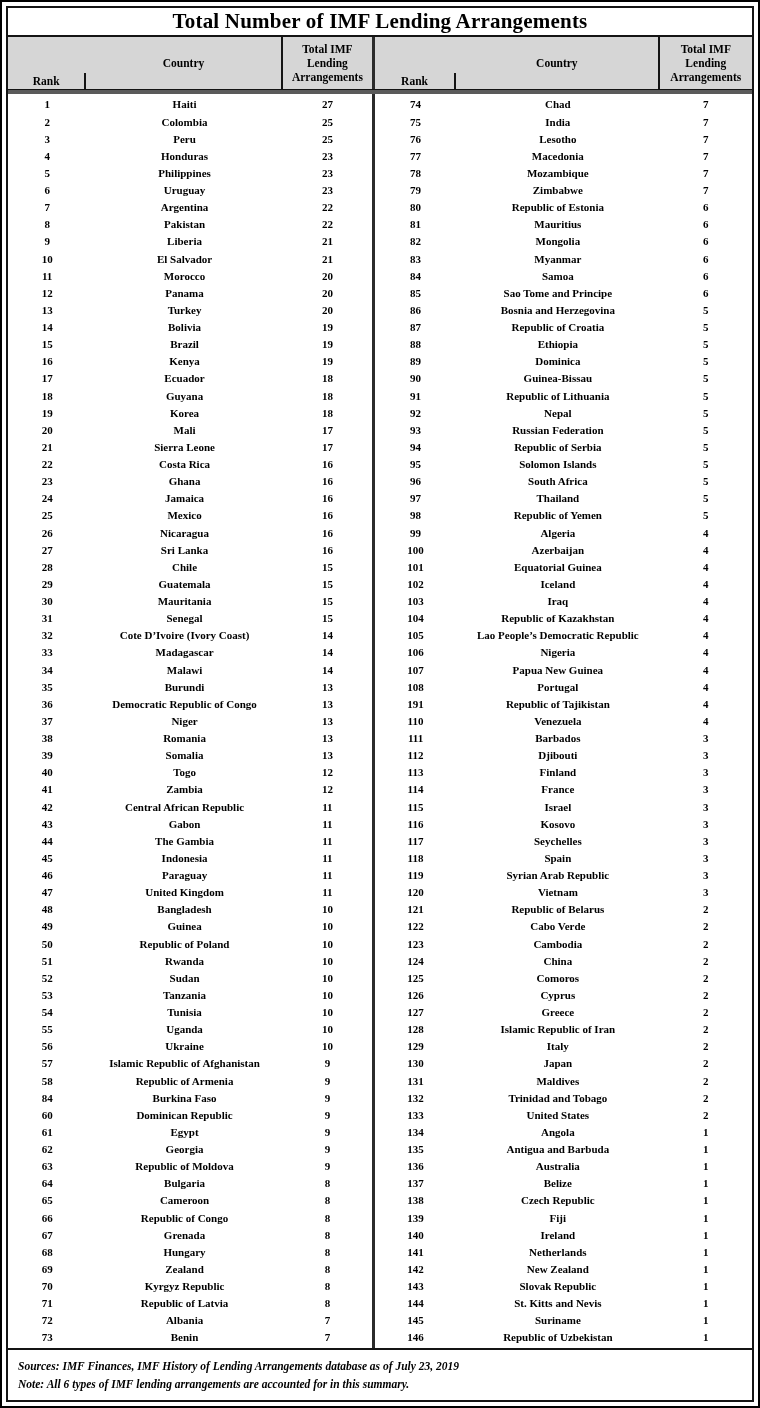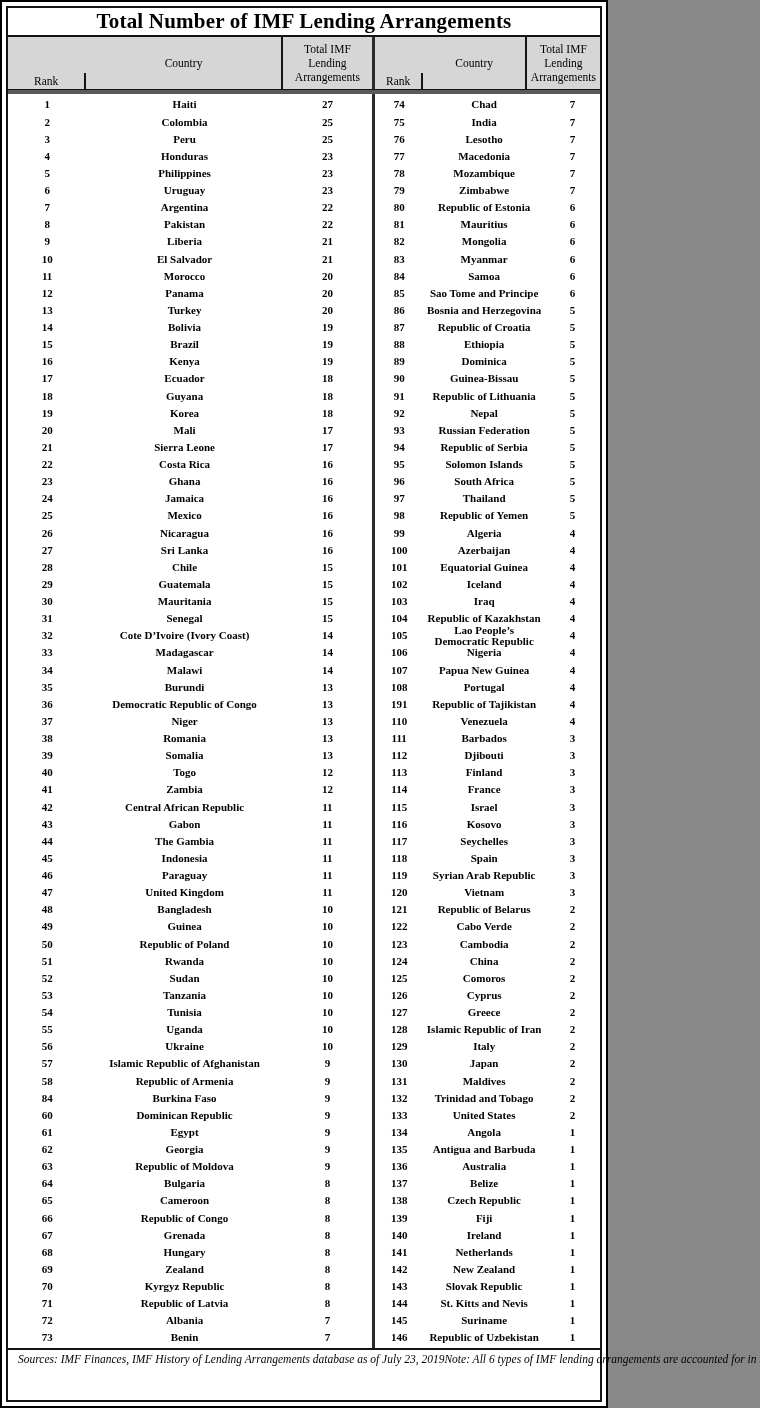--- a/index.html
+++ b/index.html
@@ -1,59 +1,59 @@
 <!DOCTYPE html>
 <html><head>
 <meta charset="utf-8">
 <style>
   html,body{margin:0;padding:0;background:#888;}
   .page{
-    position:relative;width:608px;height:1408px;box-sizing:border-box;
+    position:relative;width:760px;height:1408px;box-sizing:border-box;
     background:#fff;border:2px solid #000;padding:4px;
     font-family:"Liberation Serif","DejaVu Serif",serif;color:#000;
   }
   .sheet{width:100%;height:100%;box-sizing:border-box;border:2px solid #141414;
     display:flex;flex-direction:column;}
   .title-bar{
     flex:0 0 27px;border-bottom:2px solid #141414;
     display:flex;align-items:center;justify-content:center;
     font-weight:bold;font-size:21px;letter-spacing:.2px;
   }
   .tables-wrap{flex:1;display:flex;flex-direction:column;min-height:0;}
   .header-band{flex:0 0 50px;display:flex;border-bottom:1px solid #141414;}
   .body-band{flex:1;display:flex;min-height:0;}
   .half{display:flex;min-width:0;}
   .half-left{flex:0 0 364px;}
   .half-right{flex:1;}
   .divider{flex:0 0 3px;background:#2b2b2b;}
   .thead{display:flex;width:100%;background:#d6d6d6;}
   .th{
     display:flex;align-items:center;justify-content:center;text-align:center;
-    font-weight:normal;font-size:11.5px;line-height:1.25;box-sizing:border-box;
+    font-weight:bold;font-size:11.5px;line-height:1.25;box-sizing:border-box;
     border-right:2px solid #141414;padding:1px 4px;
   }
   .th:last-child{border-right:none;}
   .col-rank{flex:0 0 21.5%;margin-top:36px;}
   .col-country{flex:1;}
   .col-total{flex:0 0 24.5%;}
   .thick-rule{flex:0 0 4px;background:#5a5a5a;}
   .tbody{display:flex;flex-direction:column;width:100%;padding:2px 0;box-sizing:border-box;}
   .row{flex:1;display:flex;min-height:0;}
   .cell{
     display:flex;align-items:center;justify-content:center;text-align:center;
     font-weight:bold;font-size:11px;line-height:1;box-sizing:border-box;padding:0 3px;
   }
   .cell.rank-cell{flex:0 0 21.5%;}
   .cell.country-cell{flex:1;}
   .cell.total-cell{flex:0 0 24.5%;}
   .footer{
     flex:0 0 52px;border-top:2px solid #141414;
-    display:flex;flex-direction:row;justify-content:space-evenly;
+    display:flex;flex-direction:column;justify-content:space-evenly;
     padding:3px 10px;box-sizing:border-box;
-    font-weight:normal;font-style:italic;font-size:11.5px;
+    font-weight:bold;font-style:italic;font-size:11.5px;
   }
   .footer-line{white-space:nowrap;}
 </style>
 </head>
 <body>
 
 <div class="page">
   <div class="sheet">
 
     <div class="title-bar">Total Number of IMF Lending Arrangements</div>

